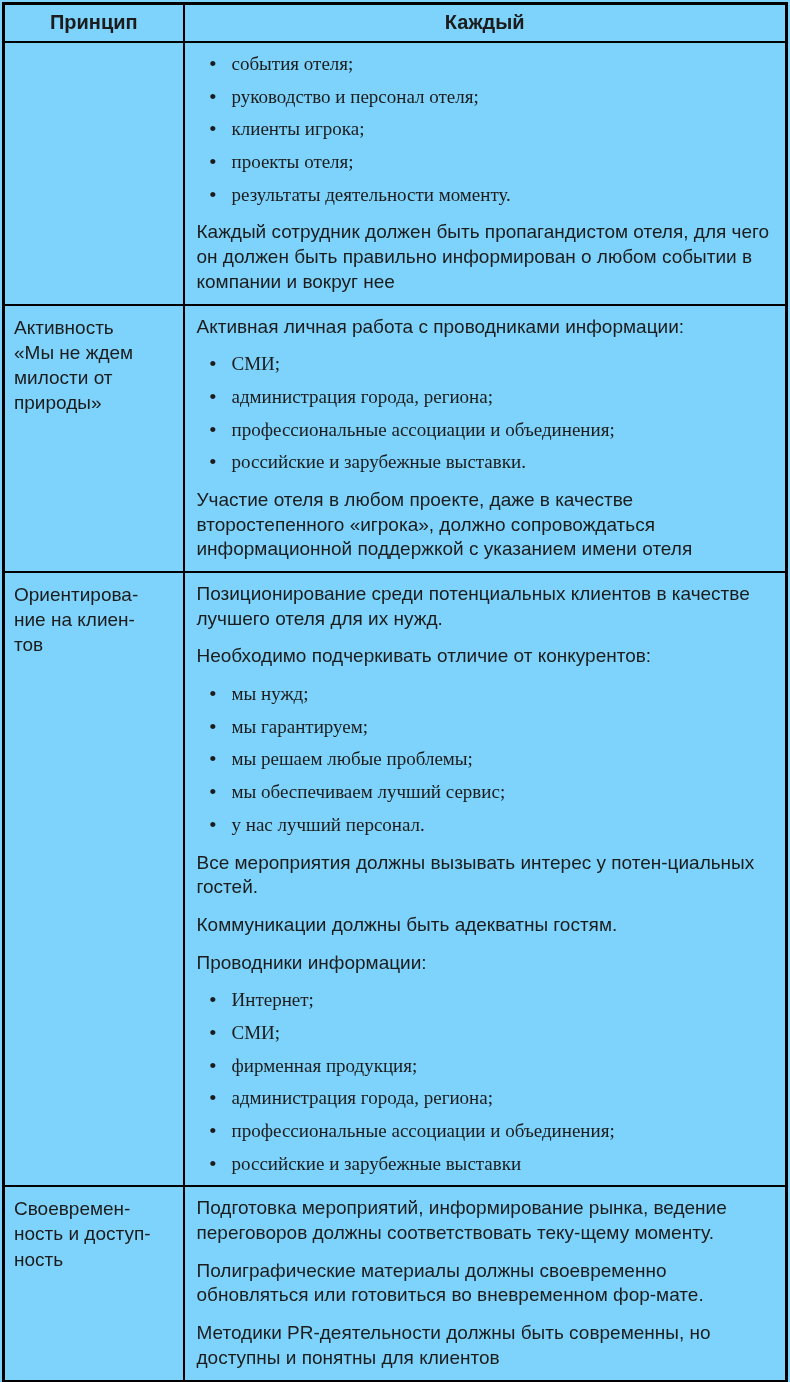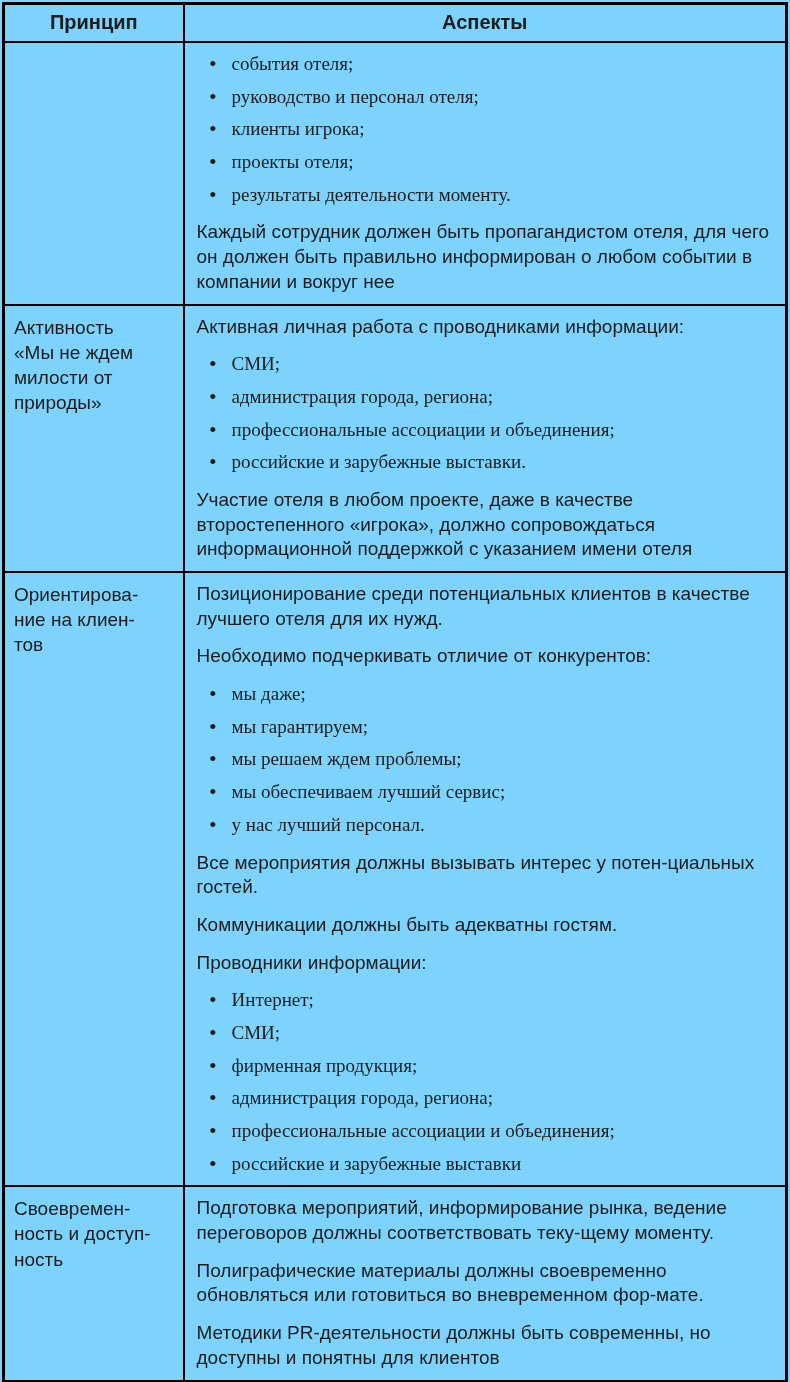--- a/index.html
+++ b/index.html
@@ -71,21 +71,21 @@
 
 <div class="page">
   <table class="doc-table">
     <colgroup>
       <col class="c-principle">
       <col class="c-aspects">
     </colgroup>
     <thead>
       <tr>
         <th>Принцип</th>
-        <th>Аспекты</th>
+        <th>Каждый</th>
       </tr>
     </thead>
     <tbody>
         <tr>
           <td class="principle"></td>
           <td class="aspects">
             <div class="bullet">
               <span class="marker">•</span>
               <span class="btext">события отеля;</span>
             </div>
@@ -140,29 +140,29 @@
           <td class="principle">
             <div class="pline">Ориентирова-</div>
             <div class="pline">ние на клиен-</div>
             <div class="pline">тов</div>
           </td>
           <td class="aspects">
             <div class="para">Позиционирование среди потенциальных клиентов в качестве лучшего отеля для их нужд.</div>
             <div class="para">Необходимо подчеркивать отличие от конкурентов:</div>
             <div class="bullet">
               <span class="marker">•</span>
-              <span class="btext">мы даже;</span>
+              <span class="btext">мы нужд;</span>
             </div>
             <div class="bullet">
               <span class="marker">•</span>
               <span class="btext">мы гарантируем;</span>
             </div>
             <div class="bullet">
               <span class="marker">•</span>
-              <span class="btext">мы решаем ждем проблемы;</span>
+              <span class="btext">мы решаем любые проблемы;</span>
             </div>
             <div class="bullet">
               <span class="marker">•</span>
               <span class="btext">мы обеспечиваем лучший сервис;</span>
             </div>
             <div class="bullet">
               <span class="marker">•</span>
               <span class="btext">у нас лучший персонал.</span>
             </div>
             <div class="para">Все мероприятия должны вызывать интерес у потен-циальных гостей.</div>

